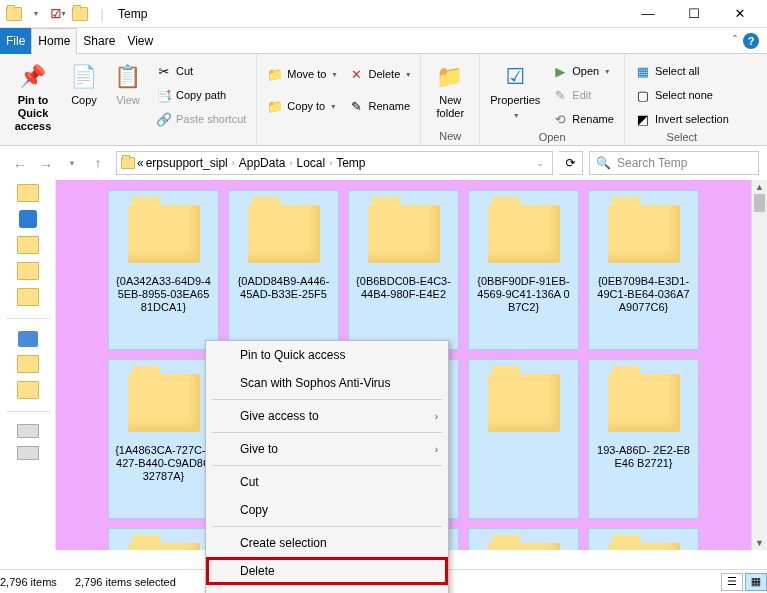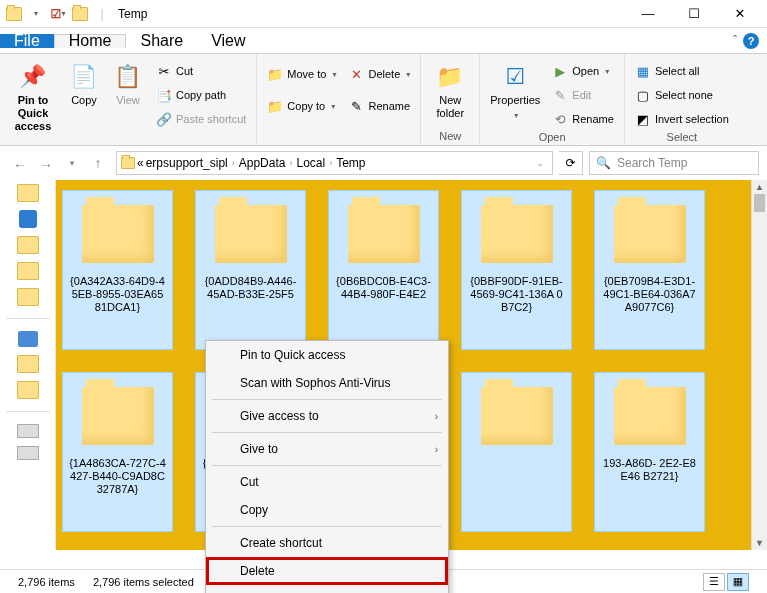--- a/index.html
+++ b/index.html
@@ -11,21 +11,21 @@
 .qat-icon { width: 20px; height: 20px; display: flex; align-items: center; justify-content: center; }
 .folder-ico { width: 16px; height: 14px; background: #ffe08a; border: 1px solid #d9b84a; border-radius: 1px; position: relative; }
 .folder-ico::before { content:""; position:absolute; top:-3px; left:0; width:6px; height:3px; background:#ffe08a; border:1px solid #d9b84a; border-bottom:none; }
 .check-ico { color: #c0392b; font-weight: bold; font-size: 12px; }
 .titlebar .title { margin-left: 6px; flex: 1; font-size: 12px; }
 .winctrls { display: flex; }
 .winctrls div { width: 46px; height: 28px; display: flex; align-items: center; justify-content: center; font-size: 13px; }
 
 
 .tabbar { display: flex; align-items: center; height: 26px; border-bottom: 1px solid #d0d0d0; }
-.tab { height: 14px; padding: 0 14px; display: flex; align-items: center; font-size: 16px; cursor: pointer; }
+.tab { height: 26px; padding: 0 6px; display: flex; align-items: center; font-size: 12px; cursor: pointer; }
 .tab.file { background: #1979ca; color: #fff; }
 .tab.active { background: #f5f5f5; border-top: 1px solid #d0d0d0; border-left: 1px solid #d0d0d0; border-right: 1px solid #d0d0d0; }
 .tabbar .spacer { flex: 1; }
 .tabbar .helpctrls { display:flex; gap:6px; padding-right:8px; align-items:center; }
 .help-circle { width:16px; height:16px; border-radius:50%; background:#1979ca; color:#fff; display:flex; align-items:center; justify-content:center; font-size:11px; font-weight:bold; }
 
 
 .ribbon { display: flex; height: 92px; border-bottom: 1px solid #d0d0d0; background: #f5f5f5; }
 .group { display: flex; flex-direction: column; border-right: 1px solid #e0e0e0; padding: 2px 6px 0 6px; }
 .group .body { flex: 1; display: flex; align-items: flex-start; gap: 4px; }
@@ -46,42 +46,42 @@
 .addrbox .sep { color:#888; font-size:9px; margin:0 2px; }
 .refresh { width:24px; height:24px; border:1px solid #ccc; border-left:none; display:flex; align-items:center; justify-content:center; }
 .searchbox { width:170px; height:24px; border:1px solid #ccc; display:flex; align-items:center; padding:0 6px; gap:6px; color:#888; font-size:12px; }
 
 
 .content { display:flex; height:370px; }
 .leftpanel { width:56px; border-right:1px solid #e5e5e5; background:#fff; display:flex; flex-direction:column; align-items:center; padding-top:4px; gap:8px; overflow:hidden; }
 .leftpanel .navitm { width:22px; height:18px; background:#ffe08a; border:1px solid #d9b84a; border-radius:1px; }
 .leftpanel .sep { width:80%; height:1px; background:#e0e0e0; margin:4px 0; }
 .leftpanel .drive { width:22px; height:14px; background:#ddd; border:1px solid #aaa; }
-.filegrid { flex:1; background:#eab308; position:relative; overflow:hidden; display:flex; flex-wrap:wrap; align-content:flex-start; padding:8px 4px; gap:18px; }
+.filegrid { flex:1; background:#f0abfc; position:relative; overflow:hidden; display:flex; flex-wrap:wrap; align-content:flex-start; padding:8px 4px; gap:5px;justify-content:center; }
 .fitem { width:111px; height:160px; display:flex; flex-direction:column; align-items:center; padding:4px; margin:2px; background:#cce8ff; border:1px solid #99d1ff; }
 .fitem .thumb { width:80px; height:66px; display:flex; align-items:center; justify-content:center; margin-top:6px; margin-bottom:8px; }
 .big-folder { width:72px; height:58px; background:#ffe08a; border-radius:2px; position:relative; box-shadow:inset -6px -6px 10px rgba(210,160,40,0.3); }
 .big-folder::before { content:""; position:absolute; top:-8px; left:4px; width:28px; height:10px; background:#ffe08a; border-radius:2px 2px 0 0; }
 .fitem .fname { font-size:11px; text-align:center; line-height:13px; word-break:break-all; padding:0 2px; }
 
 .scrollbar { width:16px; background:#f0f0f0; border-left:1px solid #ddd; position:relative; }
 .scrollbar .thumb { position:absolute; top:14px; left:2px; right:2px; height:18px; background:#c0c0c0; }
 .scrollbar .arr { position:absolute; left:0; right:0; height:14px; display:flex; align-items:center; justify-content:center; font-size:9px; color:#666; }
 .scrollbar .arr.up { top:0; }
 .scrollbar .arr.dn { bottom:0; }
 
 
 .ctxmenu { position:absolute; left:205px; top:340px; width:244px; background:#f5f5f5; border:1px solid #bcbcbc; box-shadow:2px 2px 6px rgba(0,0,0,0.25); z-index:100; }
 .ctxmenu .row { height:28px; display:flex; align-items:center; padding:0 12px 0 34px; font-size:12px; position:relative; }
 .ctxmenu .row .arr { position:absolute; right:10px; font-size:10px; color:#555; }
 .ctxmenu .divider { height:1px; background:#d0d0d0; margin:2px 6px; }
 .ctxmenu .row.highlight { outline:3px solid #d10000; outline-offset:-3px; }
 
 
-.statusbar { position:absolute; bottom:0; left:0; right:0; height:24px; border-top:1px solid #ddd; display:flex; align-items:center; padding:0 18px; font-size:11px; gap:18px; }
+.statusbar { position:absolute; bottom:0; left:0; right:0; height:24px; border-top:1px solid #ddd; display:flex; align-items:center; padding:0 0; font-size:11px; gap:18px; }
 .statusbar .spacer { flex:1; }
 .viewbtns { display:flex; gap:2px; }
 .viewbtns div { width:22px; height:18px; border:1px solid #bbb; display:flex; align-items:center; justify-content:center; font-size:11px; }
 .viewbtns div.active { background:#cce8ff; border-color:#6fb0e6; }
 
 .grey { color:#9a9a9a; }
 </style>
 </head>
 <body>
 
@@ -408,21 +408,21 @@
     </div>
   <div class="divider"></div>
   <div class="row">
       <span>Cut</span>
     </div>
   <div class="row">
       <span>Copy</span>
     </div>
   <div class="divider"></div>
   <div class="row">
-      <span>Create shortcut</span>
+      <span>Create selection</span>
     </div>
   <div class="row highlight">
       <span>Delete</span>
     </div>
   <div class="row">
       <span>Rename</span>
     </div>
 
 </div>
 

